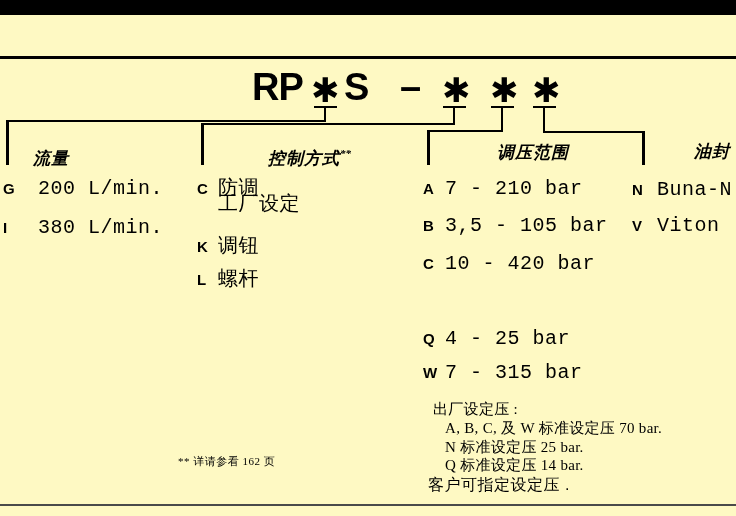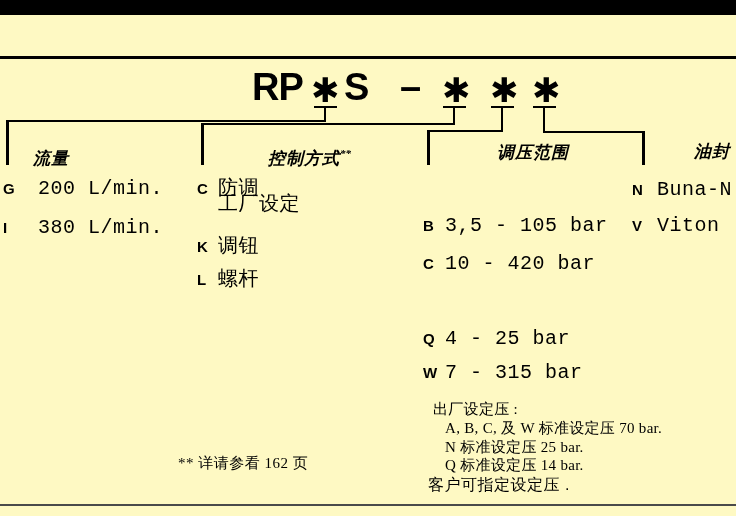--- a/index.html
+++ b/index.html
@@ -17,21 +17,21 @@
        font-family:"Liberation Serif","DejaVu Serif",serif;white-space:nowrap;}
   .hdr sup{font-size:11px;letter-spacing:0;}
   .row{white-space:nowrap;font-size:16px;line-height:18px;}
   .code{display:inline-block;font-family:"Liberation Sans","DejaVu Sans",sans-serif;
         font-weight:bold;font-size:15px;}
   .w35{width:35px;} .w21{width:21px;} .w22{width:22px;} .w25{width:25px;}
   .val{font-family:Liberation Mono, monospace;font-size:20px;letter-spacing:0.5px;}
   .note{font-size:15px;line-height:18px;white-space:nowrap;letter-spacing:0.3px;}
   .notebold{font-weight:normal;font-style:normal;font-size:16px;white-space:nowrap;
             font-family:"Liberation Sans","DejaVu Sans",sans-serif;letter-spacing:0.5px;}
-  .footnote{font-size:15px;white-space:nowrap;letter-spacing:0.5px;}
+  .footnote{font-size:11px;white-space:nowrap;letter-spacing:0.5px;}
 </style>
 </head>
 <body>
 
 <div class="page">
 
   <div class="abs topbar"></div>
 
   <div class="abs hrule"></div>
 
@@ -81,20 +81,23 @@
     <span class="code w21">C</span><span class="val">防调</span>
   </div>
   <div class="abs row val" style="left:218px;top:196px">工厂设定</div>
   <div class="abs row" style="left:197px;top:238px">
     <span class="code w21">K</span><span class="val">调钮</span>
   </div>
   <div class="abs row" style="left:197px;top:271px">
     <span class="code w21">L</span><span class="val">螺杆</span>
   </div>
 
+  <div class="abs row" style="left:423px;top:180px">
+    <span class="code w22">A</span><span class="val">7 - 210 bar</span>
+  </div>
   <div class="abs row" style="left:423px;top:217px">
     <span class="code w22">B</span><span class="val">3,5 - 105 bar</span>
   </div>
   <div class="abs row" style="left:423px;top:255px">
     <span class="code w22">C</span><span class="val">10 - 420 bar</span>
   </div>
   <div class="abs row" style="left:423px;top:330px">
     <span class="code w22">Q</span><span class="val">4 - 25 bar</span>
   </div>
   <div class="abs row" style="left:423px;top:364px">

